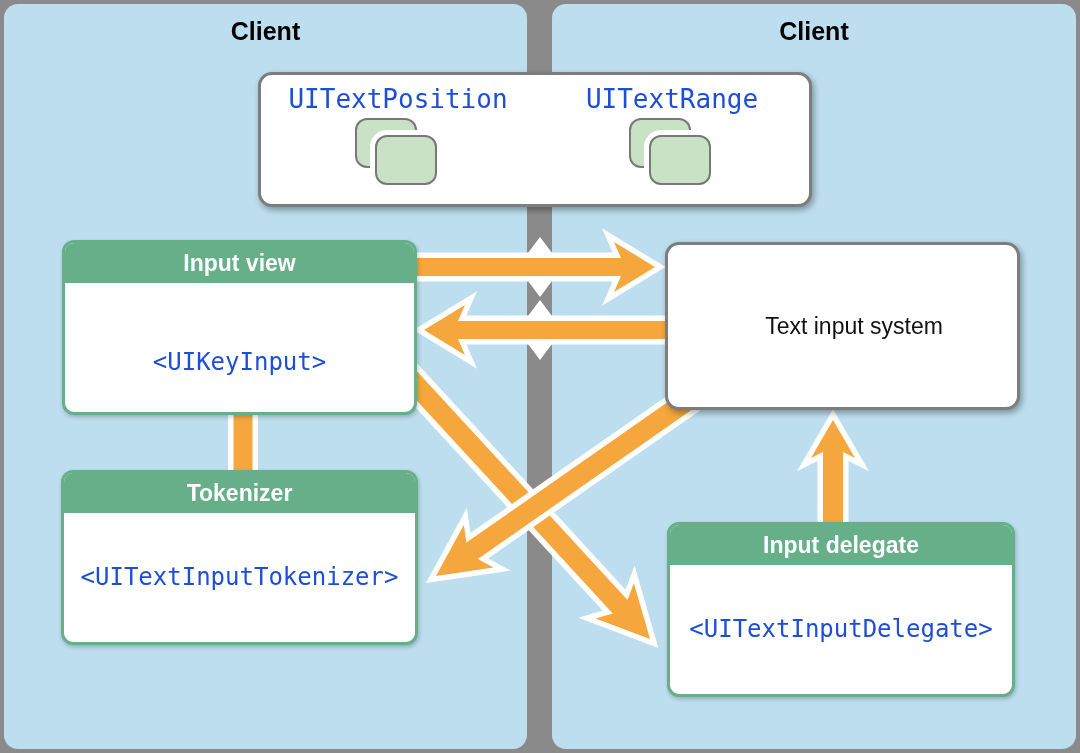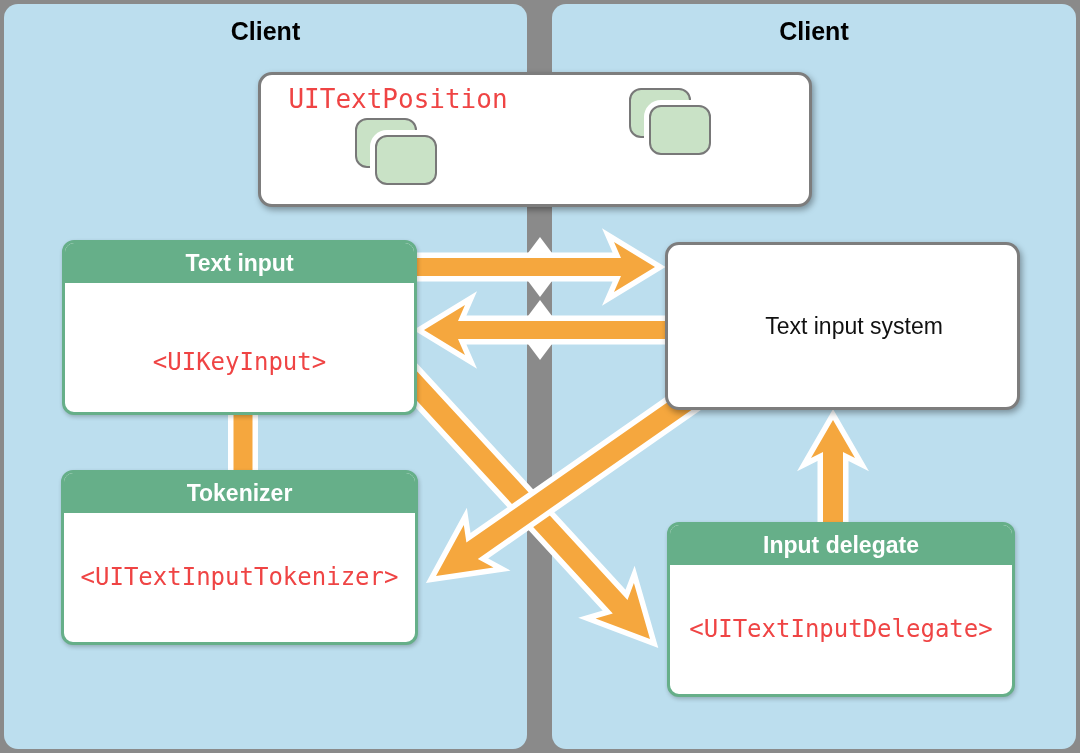--- a/index.html
+++ b/index.html
@@ -14,21 +14,21 @@
   
   svg.overlay{position:absolute;left:0;top:0;z-index:2;pointer-events:none;}
   .a-white{fill:#fff;stroke:#fff;stroke-width:11;stroke-linejoin:miter;stroke-miterlimit:8;}
   .a-fill{fill:#F5A73E;}
   .notch{fill:#fff;}
   
   .top-box{position:absolute;left:258px;top:72px;width:554px;height:135px;background:#fff;
            border:3px solid #7D7D7D;border-radius:14px;z-index:3;display:flex;
            box-shadow:2px 3px 6px rgba(0,0,0,.35);box-sizing:border-box;}
   .top-item{flex:1;display:flex;flex-direction:column;align-items:center;padding-top:9px;}
-  .mono{font-family:"DejaVu Sans Mono",monospace;color:#ef4444;}
+  .mono{font-family:"DejaVu Sans Mono",monospace;color:#1d4ed8;}
   .top-item .mono-label{font-size:26px;line-height:30px;}
   .stack-icon{position:relative;width:86px;height:72px;margin-top:4px;}
   .sq{position:absolute;width:62px;height:50px;background:#C9E2C6;border:2px solid #787878;
       border-radius:12px;box-sizing:border-box;}
   .sq.back{left:0;top:0;}
   .sq.front{left:20px;top:17px;box-shadow:0 0 0 5px #fff;}
   
   .gbox{position:absolute;background:#fff;border:3px solid #66AF89;border-radius:12px;
         overflow:hidden;z-index:3;box-sizing:border-box;box-shadow:1px 2px 4px rgba(0,0,0,.22);}
   .gbox-header{background:#66AF89;height:40px;line-height:40px;text-align:center;
@@ -94,29 +94,30 @@
 
   <div class="top-box">
     <div class="top-item">
       <div class="mono mono-label">UITextPosition</div>
       <div class="stack-icon">
         <div class="sq back"></div>
         <div class="sq front"></div>
       </div>
     </div>
     <div class="top-item">
+      <div class="mono mono-label">UITextRange</div>
       <div class="stack-icon">
         <div class="sq back"></div>
         <div class="sq front"></div>
       </div>
     </div>
   </div>
 
   <div class="gbox" id="text-view">
-    <div class="gbox-header">Text input</div>
+    <div class="gbox-header">Input view</div>
     <div class="gbox-body mono">
       <div>&lt;UIKeyInput&gt;</div>
     </div>
   </div>
 
   <div class="wbox">
     <span>Text input system</span>
   </div>
 
   <div class="gbox" id="input-delegate">

